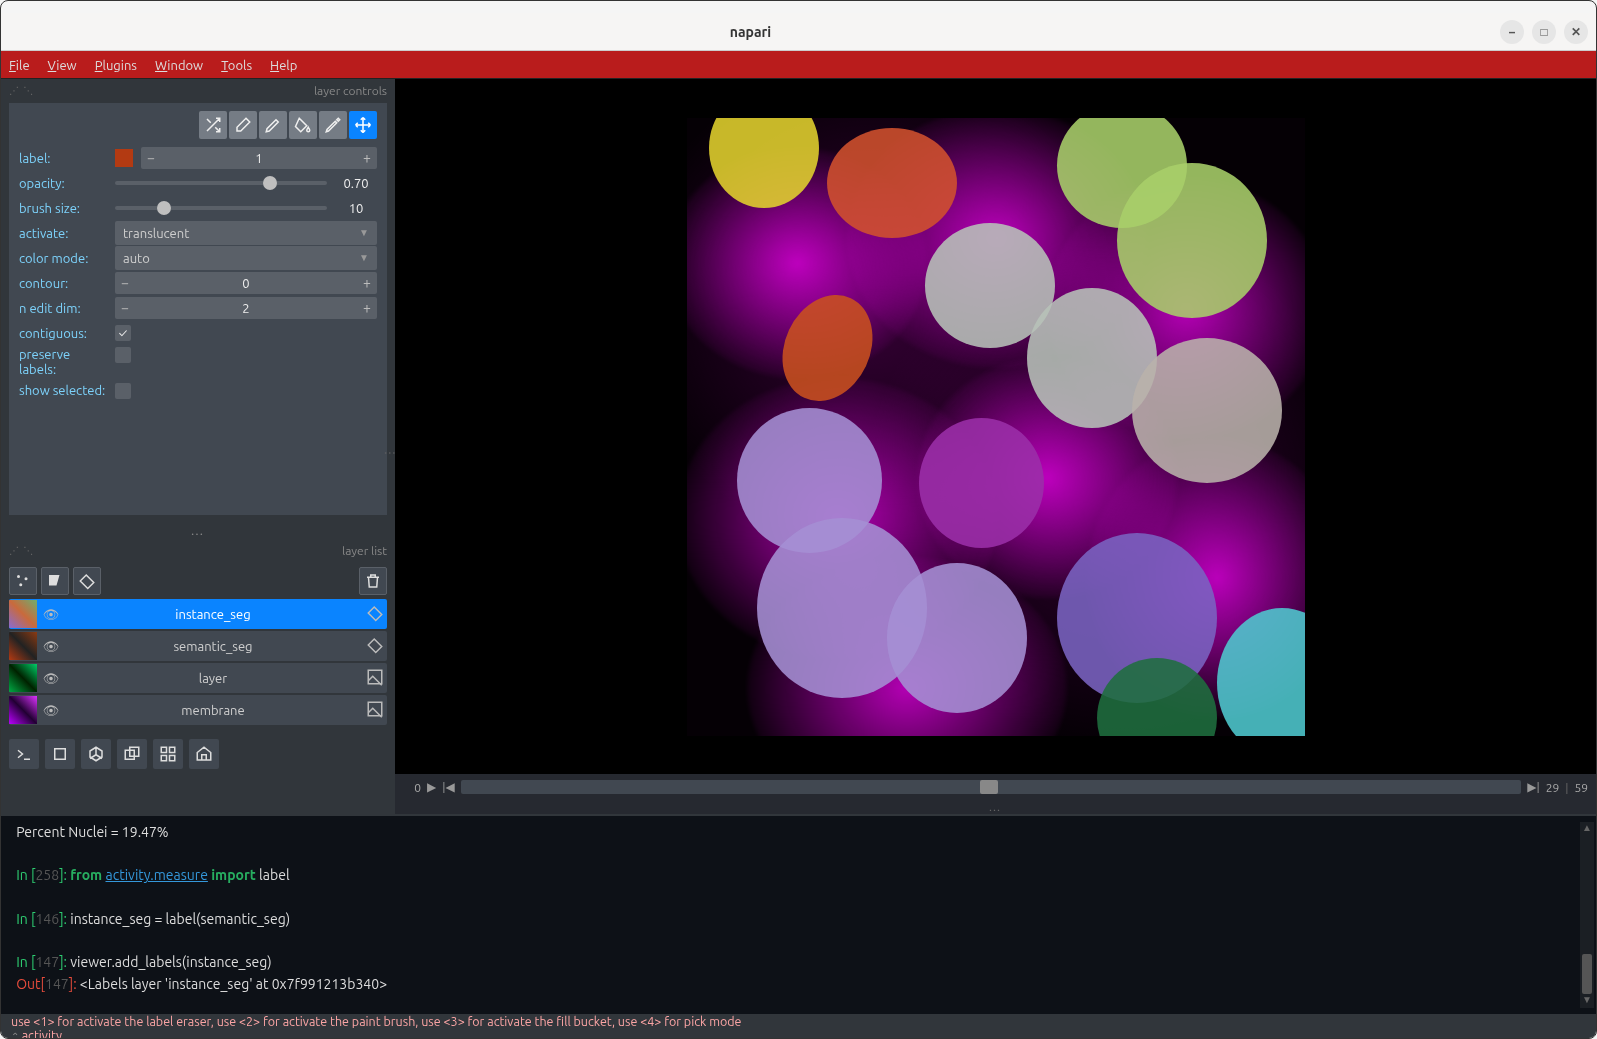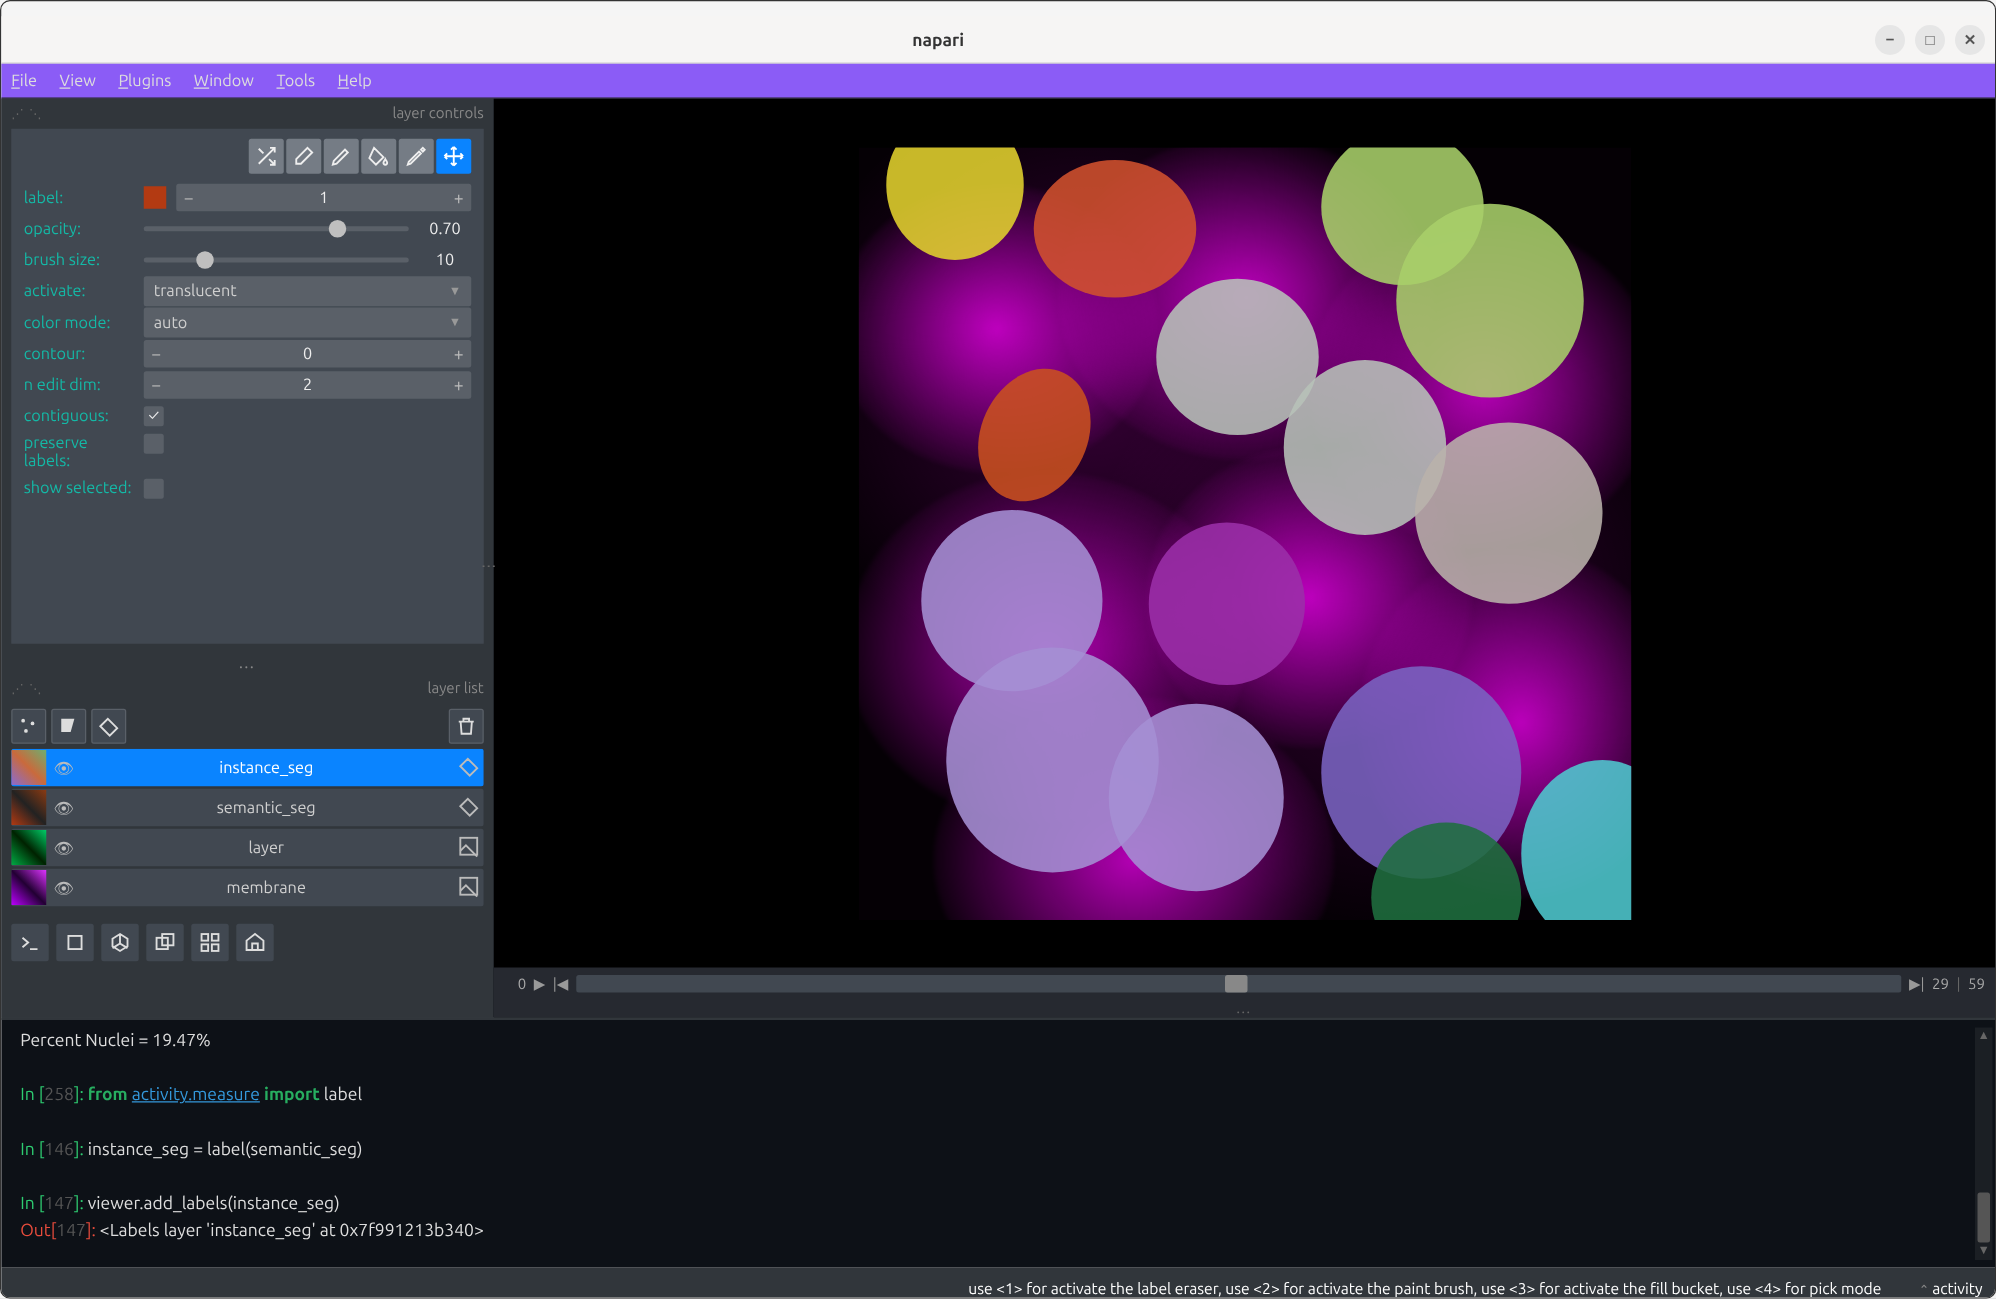--- a/index.html
+++ b/index.html
@@ -6,39 +6,39 @@
 html, body { width: 1597px; height: 1039px; overflow: hidden; background: #f5f5f5; }
 .window { width: 1597px; height: 1039px; display: flex; flex-direction: column; border: 1px solid #333; border-radius: 8px; overflow: hidden; }
 
 
 .titlebar { height: 38px; background: #f6f5f4; display: flex; align-items: center; border-bottom: 1px solid #ccc; color: #333; font-weight: 600; font-size: 14px; margin-top: 12px; }
 .title-center { flex: 1; text-align: center; }
 .win-btns { display: flex; gap: 8px; padding-right: 8px; }
 .win-btn { width: 24px; height: 24px; border-radius: 50%; background: #e6e6e6; display: flex; align-items: center; justify-content: center; font-size: 12px; color: #555; cursor: pointer; }
 
 
-.menubar { height: 28px; background: #8b5cf6; display: flex; align-items: center; padding: 12px 8px; gap: 18px; color: #ddd; font-size: 13px; border-bottom: 1px solid #222; }
+.menubar { height: 28px; background: #b91c1c; display: flex; align-items: center; padding: 12px 8px; gap: 18px; color: #ddd; font-size: 13px; border-bottom: 1px solid #222; }
 .menubar span u { text-decoration: underline; }
 .menubar span { cursor: pointer; }
 
 
 .mainrow { flex: 1; display: flex; background: #262930; min-height: 0; }
 .leftcol { width: 394px; display: flex; flex-direction: column; background: #31363b; color: #cfcfcf; font-size: 13px; min-height: 0; }
 .panel-head { height: 22px; display: flex; align-items: center; padding: 0 8px; color: #888; font-size: 12px; }
 .panel-head .sp { flex: 1; }
 .panel-head .dock { font-size: 10px; margin-right: 6px; color: #666; letter-spacing: 1px; }
 
 
 .layer-controls { background: #414851; padding: 8px 10px; margin: 2px 8px 6px 8px; }
 .tool-row { display: flex; justify-content: flex-end; gap: 2px; margin-bottom: 6px; }
 .tool-btn { width: 28px; height: 28px; background: #757c85; display: flex; align-items: center; justify-content: center; border-radius: 2px; color: #eee; cursor: pointer; }
 .tool-btn.active { background: #0a84ff; color: #fff; }
 
 .ctrl-row { display: flex; align-items: center; height: 25px; gap: 8px; }
-.ctrl-label { width: 88px; color: #14b8a6; }
+.ctrl-label { width: 88px; color: #7dd3fc; }
 .swatch { width: 18px; height: 18px; background: #b33a12; }
 .spin { flex: 1; height: 22px; background: #5a6068; display: flex; align-items: center; border-radius: 2px; }
 .spin .minus, .spin .plus { width: 20px; text-align: center; color: #bbb; font-size: 14px; cursor: pointer; }
 .spin .val { flex: 1; text-align: center; color: #eee; }
 .slider { flex: 1; height: 22px; display: flex; align-items: center; position: relative; }
 .slider-track { flex: 1; height: 4px; background: #5a6068; border-radius: 2px; position: relative; }
 .slider-thumb { position: absolute; width: 14px; height: 14px; border-radius: 50%; background: #bfbfbf; top: -5px; }
 .slider-val { width: 42px; text-align: center; color: #eee; }
 .select { flex: 1; height: 24px; background: #5a6068; display: flex; align-items: center; padding: 0 8px; justify-content: space-between; border-radius: 2px; cursor: pointer; }
 .select .chev { color: #999; font-size: 10px; }
@@ -91,21 +91,21 @@
 .pin { color: #2ecc71; }
 .pnum { color: #555; }
 .pout { color: #e74c3c; }
 .kw { color: #27ae60; font-weight: bold; }
 .mod { color: #3498db; text-decoration: underline; }
 .console-scroll { position:absolute; right:2px; top:6px; bottom:6px; width:14px; background:#1b1f24; }
 .console-scroll .up, .console-scroll .dn { height:14px; text-align:center; color:#666; font-size:10px; }
 .console-scroll .bar { position:absolute; left:2px; right:2px; height:40px; bottom:14px; background:#555; border-radius:2px; }
 
 
-.statusbar { height: 24px; background: #31363b; color: #ffffff; font-size: 12.5px; display: flex; align-items: flex-end; padding: 0 10px; }
+.statusbar { height: 24px; background: #31363b; color: #fca5a5; font-size: 12.5px; display: flex; align-items: flex-start; padding: 0 10px; flex-direction: column; }
 .statusbar .sp { flex: 1; }
 .statusbar .act::before { content: "⌃ "; color:#888; font-size:10px; }
 
 svg { width: 18px; height: 18px; }
 </style>
 </head>
 <body>
 
 <div class="window">
 

